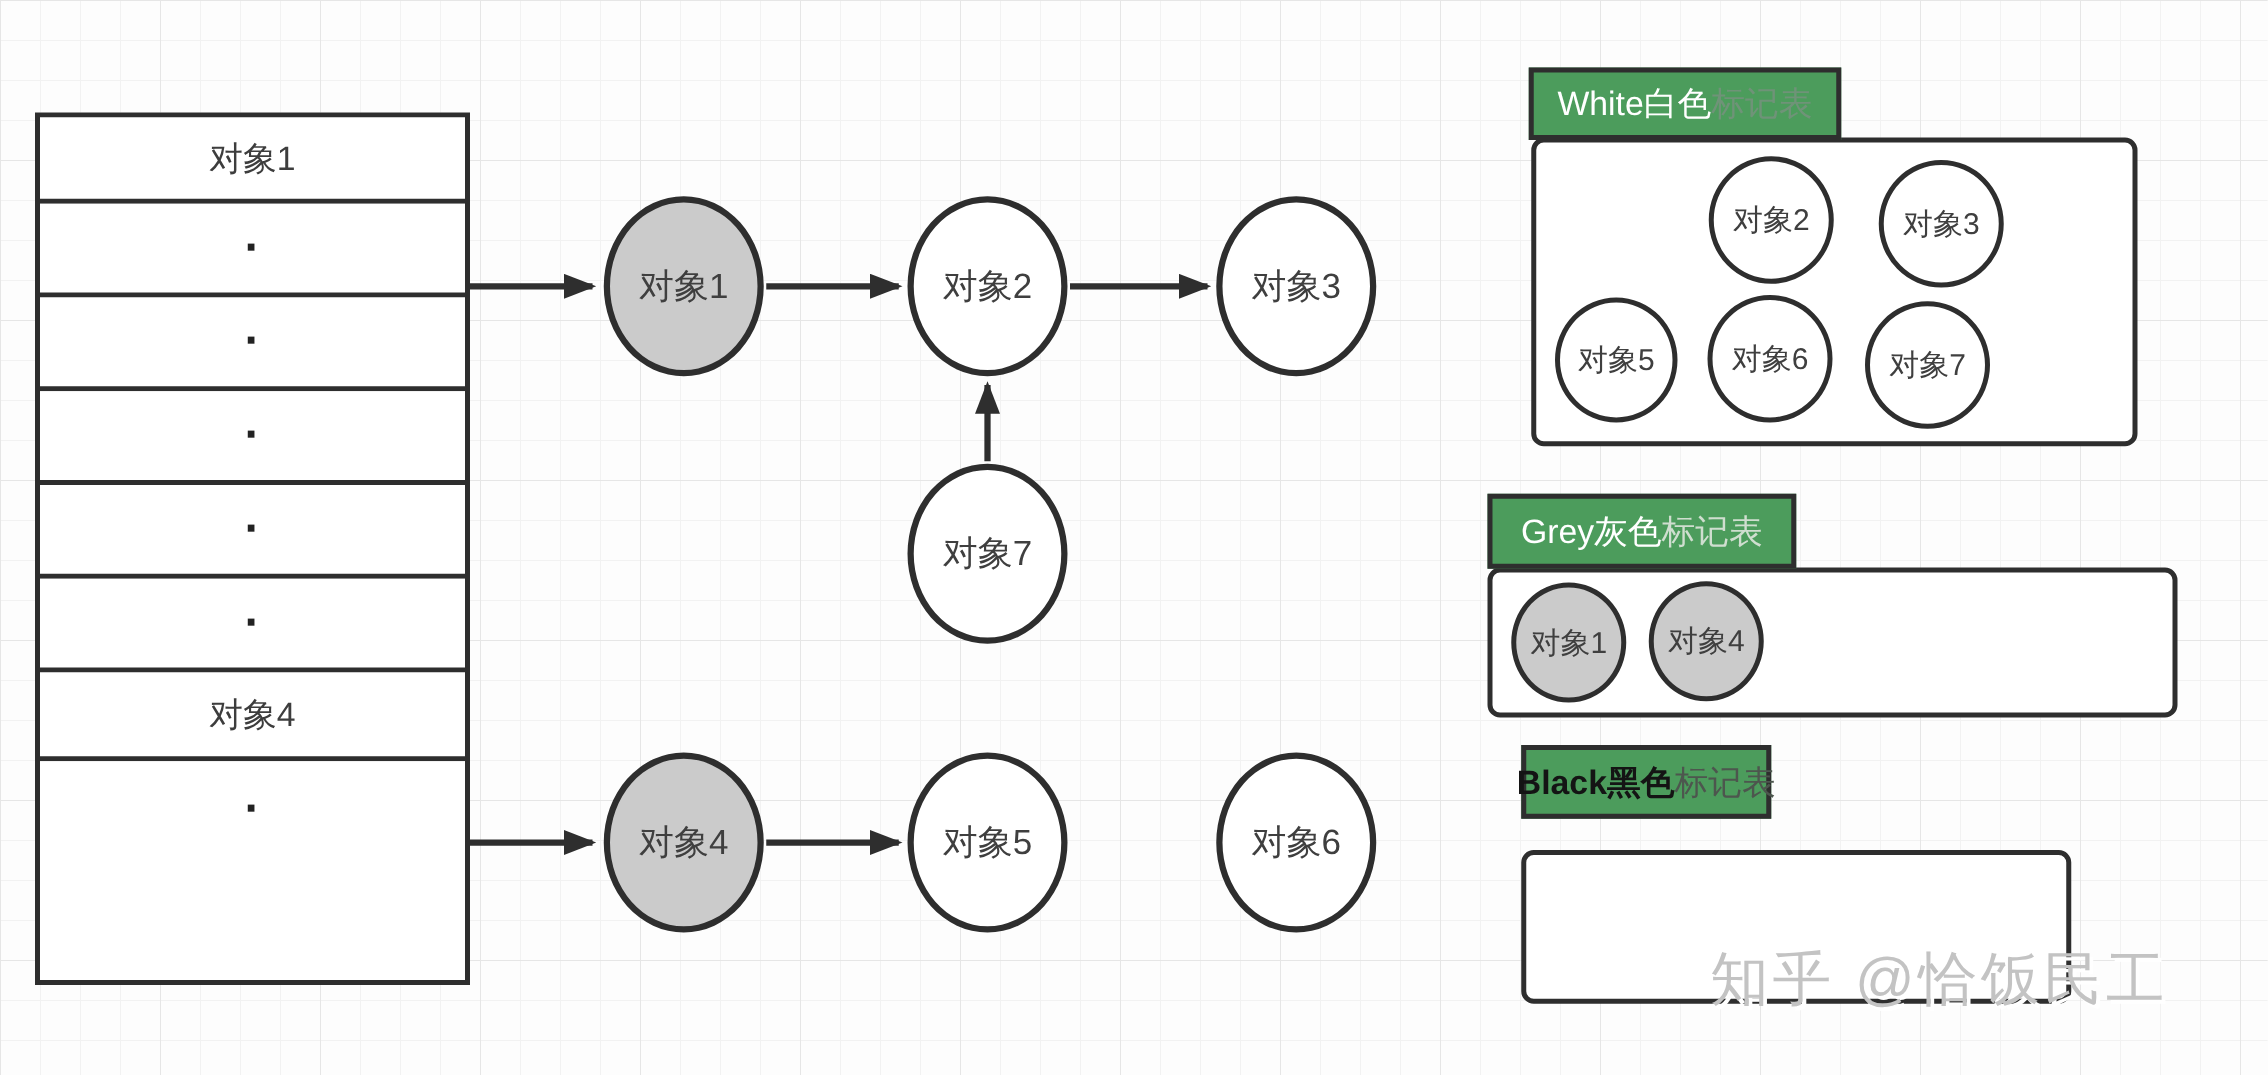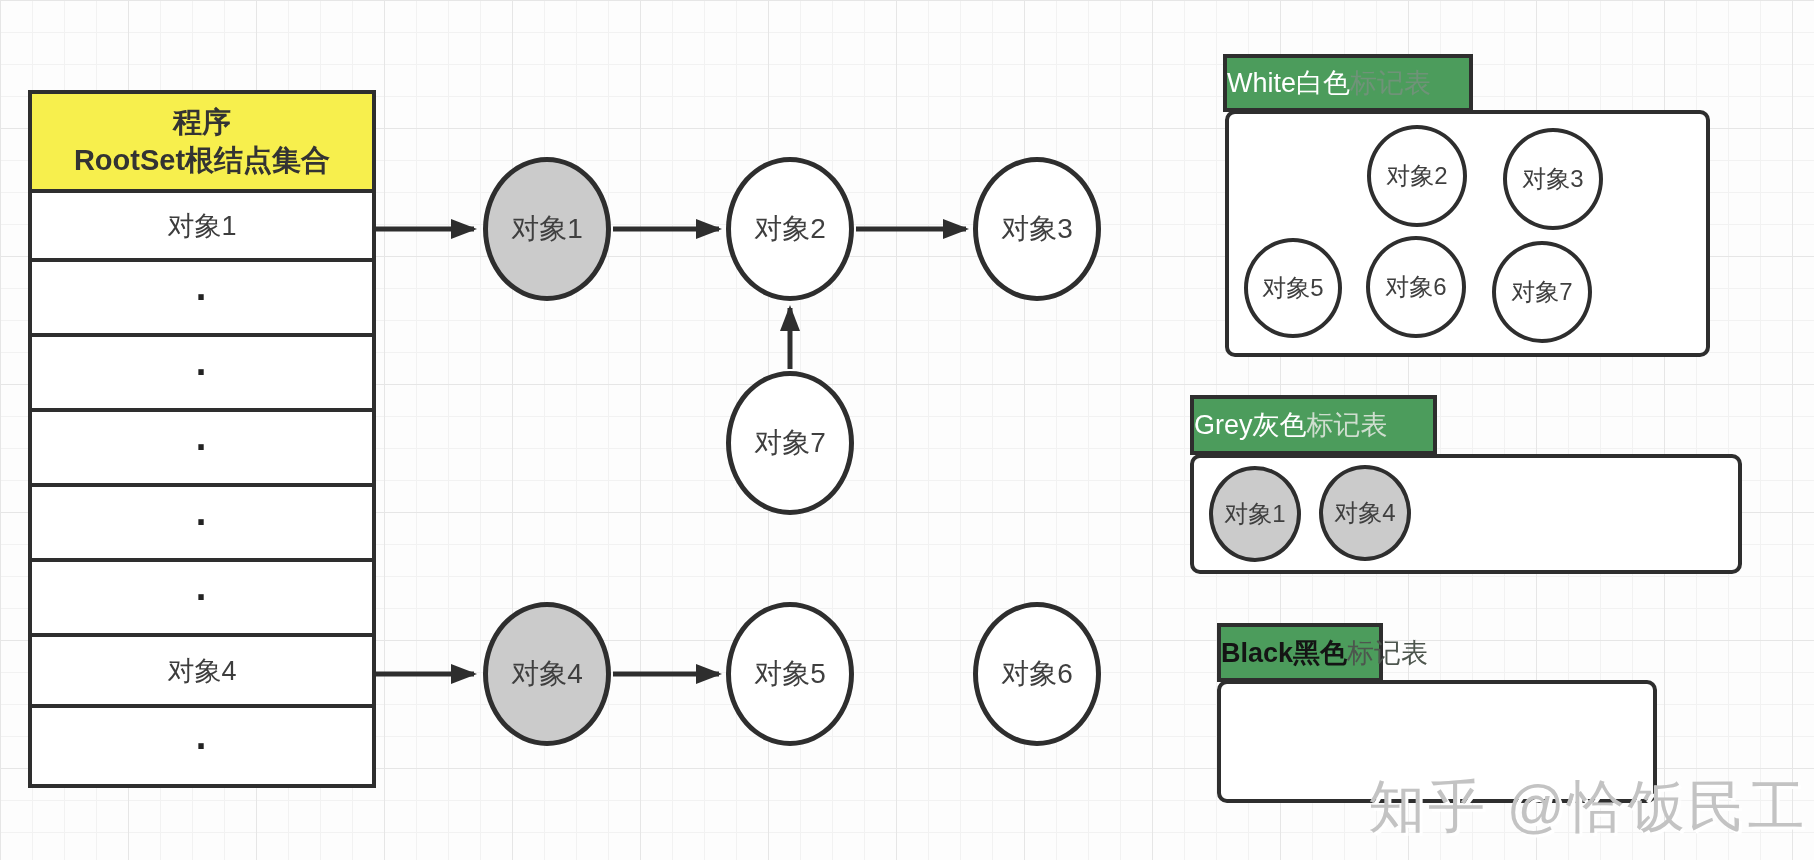--- a/index.html
+++ b/index.html
@@ -40,65 +40,61 @@
     background:#fff;display:flex;align-items:center;justify-content:center;
     font-size:28px;color:#3f3f3f;z-index:4;
   }
   .node.grey{background:#cbcbcb;}
   
   .panel{
     background:#fff;border:4px solid #2e2e2e;border-radius:10px;z-index:2;
   }
   .tab{
     background:#4c9c5c;border:4px solid #2e2e2e;z-index:3;
-    display:flex;align-items:center;
+    display:flex;align-items:center;justify-content:center;
     font-size:27px;white-space:nowrap;
   }
   .tab .prefix{color:#ffffff;}
   .tab.black-tab .prefix{color:#141414;font-weight:bold;}
   .tab .suffix{color:#6f9378;}
   .tab.grey-tab .suffix{color:#cfdecf;}
   .tab.black-tab .suffix{color:#4d564e;}
   .mini-node{
     border:4px solid #2e2e2e;border-radius:50%;background:#fff;
     display:flex;align-items:center;justify-content:center;
     font-size:24px;color:#3f3f3f;z-index:4;
   }
   .mini-node.grey{background:#cbcbcb;}
   
   svg.arrows{position:absolute;left:0;top:0;z-index:1;pointer-events:none;}
   
   .watermark{
     left:1368px;top:752px;z-index:10;
-    font-size:57px;letter-spacing:3px;color:#c3c3c3;
-    text-shadow:3px 3px 0 #ffffff;white-space:nowrap;margin-top:17px;
+    font-size:47px;letter-spacing:3px;color:#c3c3c3;
+    text-shadow:3px 3px 0 #ffffff;white-space:nowrap;
   }
 </style>
 </head>
 <body>
 
 <svg class="arrows" width="1814" height="860">
   <defs>
     <marker id="ah" markerWidth="6" markerHeight="5" refX="4.6" refY="2" orient="auto">
       <path d="M0,0 L5.2,2 L0,4 Z" fill="#2e2e2e"></path>
     </marker>
   </defs>
   <line x1="376" y1="229" x2="474" y2="229" stroke="#2e2e2e" stroke-width="5" marker-end="url(#ah)"></line>
   <line x1="613" y1="229" x2="719" y2="229" stroke="#2e2e2e" stroke-width="5" marker-end="url(#ah)"></line>
   <line x1="856" y1="229" x2="966" y2="229" stroke="#2e2e2e" stroke-width="5" marker-end="url(#ah)"></line>
   <line x1="790" y1="369" x2="790" y2="308" stroke="#2e2e2e" stroke-width="5" marker-end="url(#ah)"></line>
   <line x1="376" y1="674" x2="474" y2="674" stroke="#2e2e2e" stroke-width="5" marker-end="url(#ah)"></line>
   <line x1="613" y1="674" x2="719" y2="674" stroke="#2e2e2e" stroke-width="5" marker-end="url(#ah)"></line>
 </svg>
 
 <div class="abs root-table">
-  <div class="root-header">
-    <div>程序</div>
-    <div>RootSet根结点集合</div>
-  </div>
   <div class="root-row" style="height:69px">对象1</div>
   <div class="root-row dot" style="height:75px">·</div>
   <div class="root-row dot" style="height:75px">·</div>
   <div class="root-row dot" style="height:75px">·</div>
   <div class="root-row dot" style="height:75px">·</div>
   <div class="root-row dot" style="height:75px">·</div>
   <div class="root-row" style="height:71px">对象4</div>
   <div class="root-row dot" style="height:76px">·</div>
 </div>
 
@@ -122,19 +118,19 @@
 <div class="abs mini-node" style="left:1492px;top:241px;width:100px;height:102px">对象7</div>
 
 <div class="abs tab grey-tab" style="left:1190px;top:395px;width:247px;height:60px">
   <span class="prefix">Grey灰色</span>
     <span class="suffix">标记表</span>
 </div>
 <div class="abs panel" style="left:1190px;top:454px;width:552px;height:120px"></div>
 <div class="abs mini-node grey" style="left:1209px;top:466px;width:92px;height:96px">对象1</div>
 <div class="abs mini-node grey" style="left:1319px;top:465px;width:92px;height:96px">对象4</div>
 
-<div class="abs tab black-tab" style="left:1217px;top:623px;width:166px;height:59px">
+<div class="abs tab black-tab" style="left:1217px;top:596px;width:200px;height:59px">
   <span class="prefix">Black黑色</span>
     <span class="suffix">标记表</span>
 </div>
 <div class="abs panel" style="left:1217px;top:680px;width:440px;height:123px"></div>
 
 <div class="abs watermark">知乎 @恰饭民工</div>
 
 </body></html>

